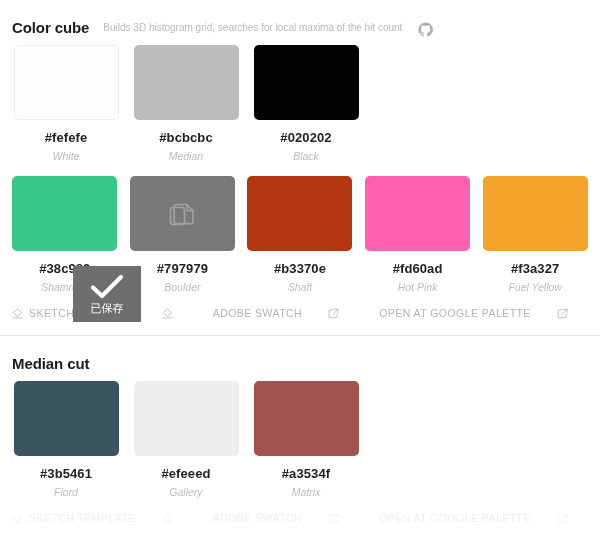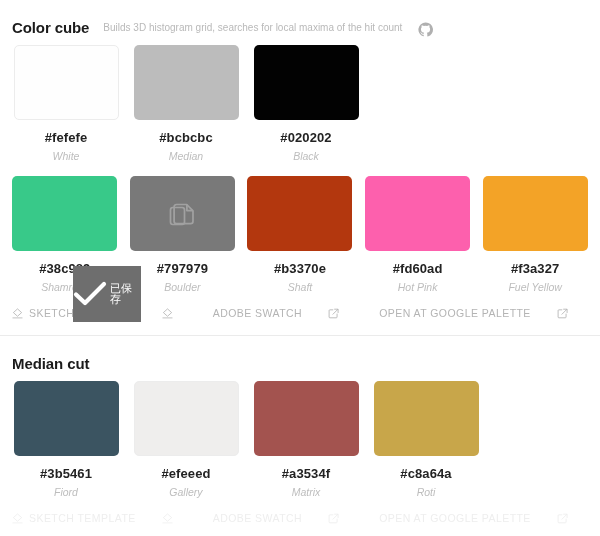--- a/index.html
+++ b/index.html
@@ -118,21 +118,21 @@
 
   
   .toast {
     position: absolute;
     left: 73px;
     top: 258px;
     width: 68px;
     height: 56px;
     background: #6e6e6e;
     display: flex;
-    flex-direction: row;
+    flex-direction: column;
     align-items: center;
     justify-content: center;
     gap: 3px;
     z-index: 50;
   }
   .toast-check svg { display: block; }
   .toast-text {
     color: #ffffff;
     font-size: 11px;
     font-family: "DejaVu Sans", sans-serif;
@@ -261,25 +261,20 @@
           <div class="swatch-cell">
             <div class="swatch bordered" style="background: rgb(239, 238, 237);"></div>
             <div class="swatch-hex">#efeeed</div>
             <div class="swatch-name">Gallery</div>
           </div>
           <div class="swatch-cell">
             <div class="swatch" style="background: rgb(163, 83, 79);"></div>
             <div class="swatch-hex">#a3534f</div>
             <div class="swatch-name">Matrix</div>
           </div>
-          <div class="swatch-cell">
-            <div class="swatch" style="background: rgb(200, 166, 74);"></div>
-            <div class="swatch-hex">#c8a64a</div>
-            <div class="swatch-name">Roti</div>
-          </div>
         </div>
         <div class="actions faded">
           <div class="action">
             <span class="action-icon">
               <svg width="11" height="11" viewBox="0 0 12 12" fill="none" xmlns="http://www.w3.org/2000/svg">
                 <path d="M6 1 L10.5 5 L6 9 L1.5 5 Z" stroke="currentColor" stroke-width="0.9" fill="none" stroke-linejoin="round"></path>
                 <path d="M1 10.8 H11" stroke="currentColor" stroke-width="0.9" stroke-linecap="round"></path>
               </svg>
             </span>
             <span>SKETCH TEMPLATE</span>

